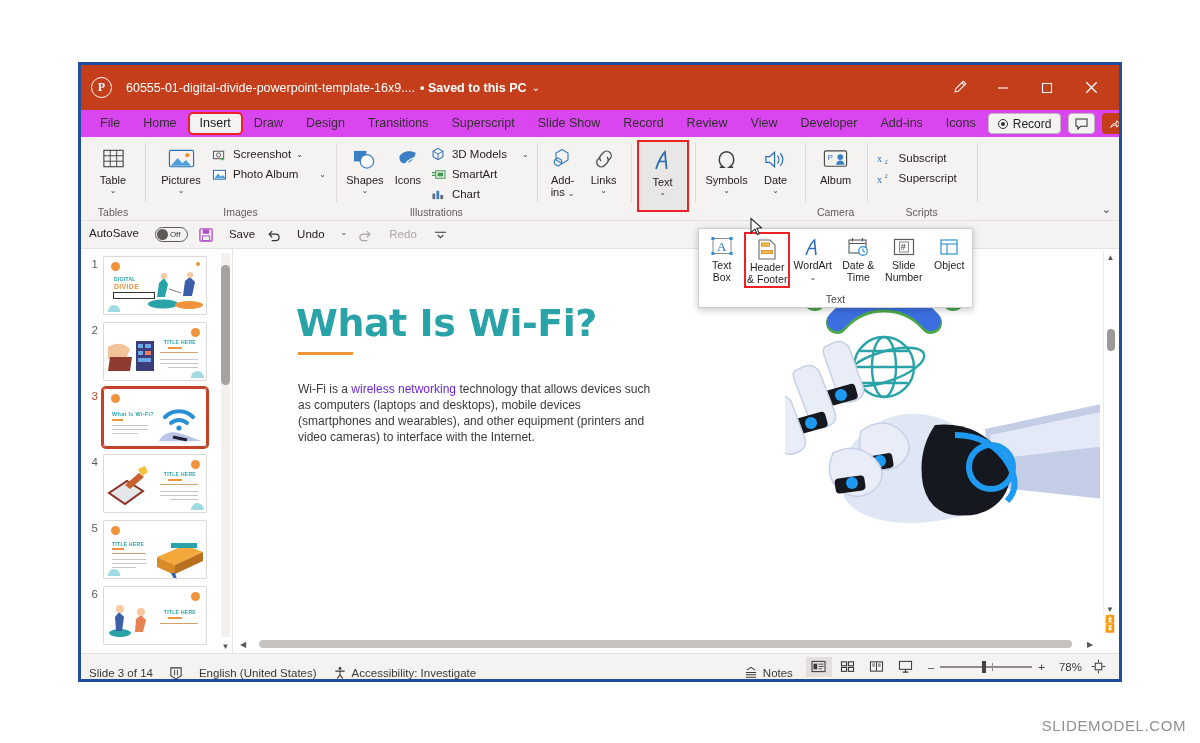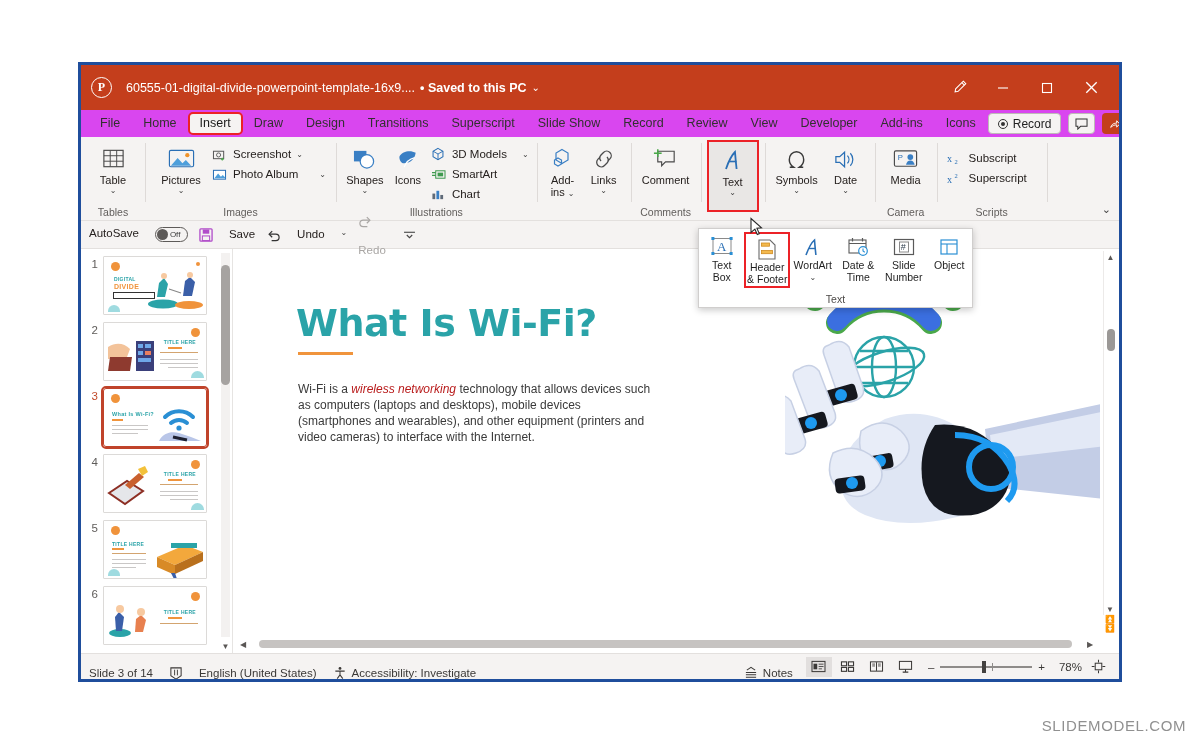--- a/index.html
+++ b/index.html
@@ -179,21 +179,21 @@
     position: relative; z-index: 2;
   }
   .qat-item { display: flex; align-items: flex-start; gap: 16px; font-size: 11.5px; color: #26211f; }
   .toggle-off {
     width: 33px; height: 15px; border-radius: 8px;
     border: 1.3px solid #5d5a58; background: #f5f3f2;
     display: flex; align-items: center; padding: 0 1px;
     font-size: 8px; color: #3a3a3a; gap: 2px;
   }
   .toggle-knob { width: 11px; height: 11px; border-radius: 50%; background: #5d5a58; }
-  .qat-dim { color: #a9a6a4; flex-direction: column; }
+  .qat-dim { color: #a9a6a4; }
 
   
   #text-dropdown {
     position: absolute;
     left: 617px; top: 163px;
     width: 275px; height: 80px;
     background: #ffffff;
     border: 1px solid #d0cecd;
     box-shadow: 0 2px 7px rgba(0,0,0,.22);
     z-index: 40;
@@ -283,21 +283,21 @@
   }
   #slide-rule {
     position: absolute; left: 32px; top: 103px;
     width: 55px; height: 3px; background: #f0943c;
   }
   #slide-body {
     position: absolute; left: 32px; top: 132px;
     width: 356px;
     font-size: 12px; line-height: 16px; color: #3a3a3a;
   }
-  #slide-body .lnk { color: #b91c1c; font-style: italic; }
+  #slide-body .lnk { color: #6d28d9; }
 
   
   #hero { position: absolute; right: -25px; top: -10px; width: 340px; height: 330px; }
 
   
   #v-scroll {
     position: absolute; right: 2px; top: 2px; bottom: 38px; width: 14px;
     background: #ffffff; border-left: 1px solid #eceae9;
     display: flex; flex-direction: column; align-items: center;
   }
@@ -553,35 +553,20 @@
                 <path d="M16 9a4.5 4.5 0 0 1 0 6L13.5 17.5A4.5 4.5 0 0 1 7 11.1L9 9.2" fill="none" stroke="#4a4a4a" stroke-width="1.3"></path>
               </svg>
           </span>
           <span>Links</span>
           <span class="cv chev">⌄</span>
         </div>
       </div>
       <div class="rgroup-label"></div>
     </div>
 
-    <div class="rgroup" style="padding-left:6px;padding-right:6px">
-      <div class="rgroup-items">
-        <div class="big-btn" style="width:58px">
-          <span class="bi">
-            <svg width="27" height="24" viewBox="0 0 28 24">
-                <path d="M6 4h17v11h-9l-4 4v-4H6z" fill="none" stroke="#4a4a4a" stroke-width="1.2"></path>
-                <line x1="6" y1="2" x2="6" y2="10" stroke="#4aa84a" stroke-width="1.6"></line>
-                <line x1="2" y1="6" x2="10" y2="6" stroke="#4aa84a" stroke-width="1.6"></line>
-              </svg>
-          </span>
-          <span>Comment</span>
-        </div>
-      </div>
-      <div class="rgroup-label">Comments</div>
-    </div>
 
     <div class="rgroup" id="text-btn-wrap" style="padding-left:6px;padding-right:6px">
       <div class="rgroup-items">
         <div class="big-btn">
           <span class="bi">
             <svg width="24" height="26" viewBox="0 0 24 26">
                 <path d="M5 21c3-9 6-14 9-17 0 0 .6 8 1.6 17" fill="none" stroke="#2a6fb5" stroke-width="1.8"></path>
                 <path d="M8.5 13.5h7" stroke="#2a6fb5" stroke-width="1.6"></path>
               </svg>
           </span>
@@ -621,21 +606,21 @@
       <div class="rgroup-items">
         <div class="big-btn" style="width:50px">
           <span class="bi">
             <svg width="27" height="24" viewBox="0 0 28 24">
                 <rect x="2.5" y="3.5" width="23" height="16" rx="1.5" fill="none" stroke="#4a4a4a" stroke-width="1.2"></rect>
                 <text x="6" y="13" font-size="8" fill="#2a6fb5" font-family="sans-serif">P</text>
                 <circle cx="19" cy="10" r="3" fill="#3a7fc4"></circle>
                 <path d="M14.5 18c.6-3 2.3-4.5 4.5-4.5s3.9 1.5 4.5 4.5z" fill="#3a7fc4"></path>
               </svg>
           </span>
-          <span>Media</span>
+          <span>Album</span>
         </div>
       </div>
       <div class="rgroup-label">Camera</div>
     </div>
 
     <div class="rgroup" style="padding-left:8px;padding-right:8px;min-width:110px">
       <div class="rgroup-items">
         <div class="small-col" style="padding-top:8px">
           <div class="small-btn">
             <span class="sm-icon">

